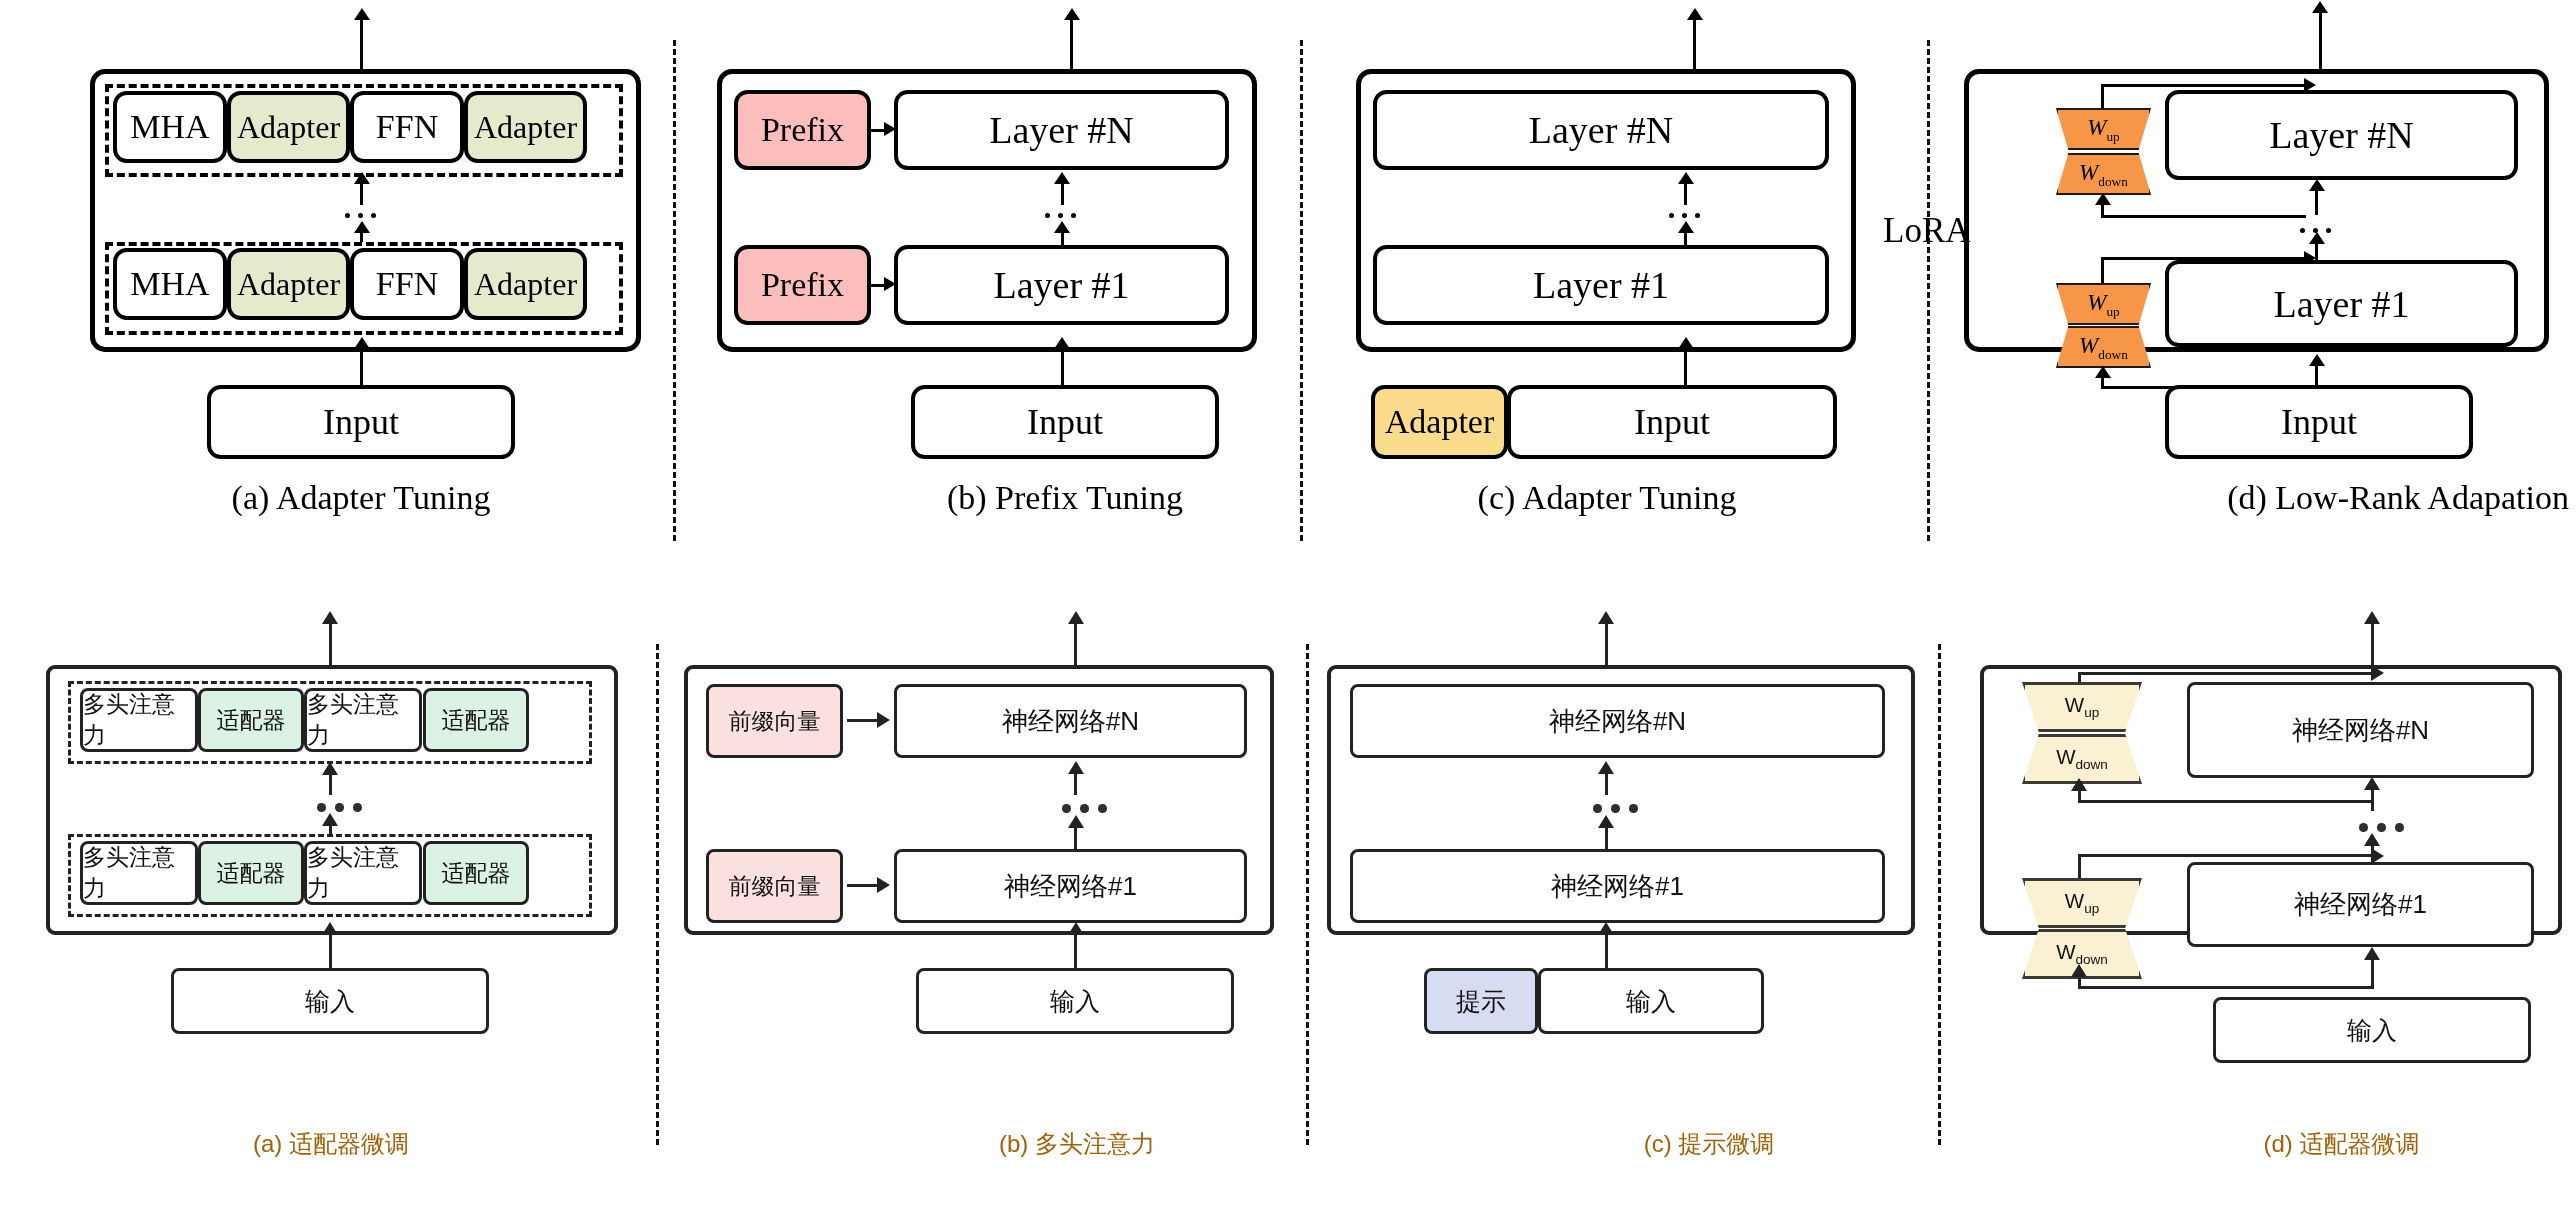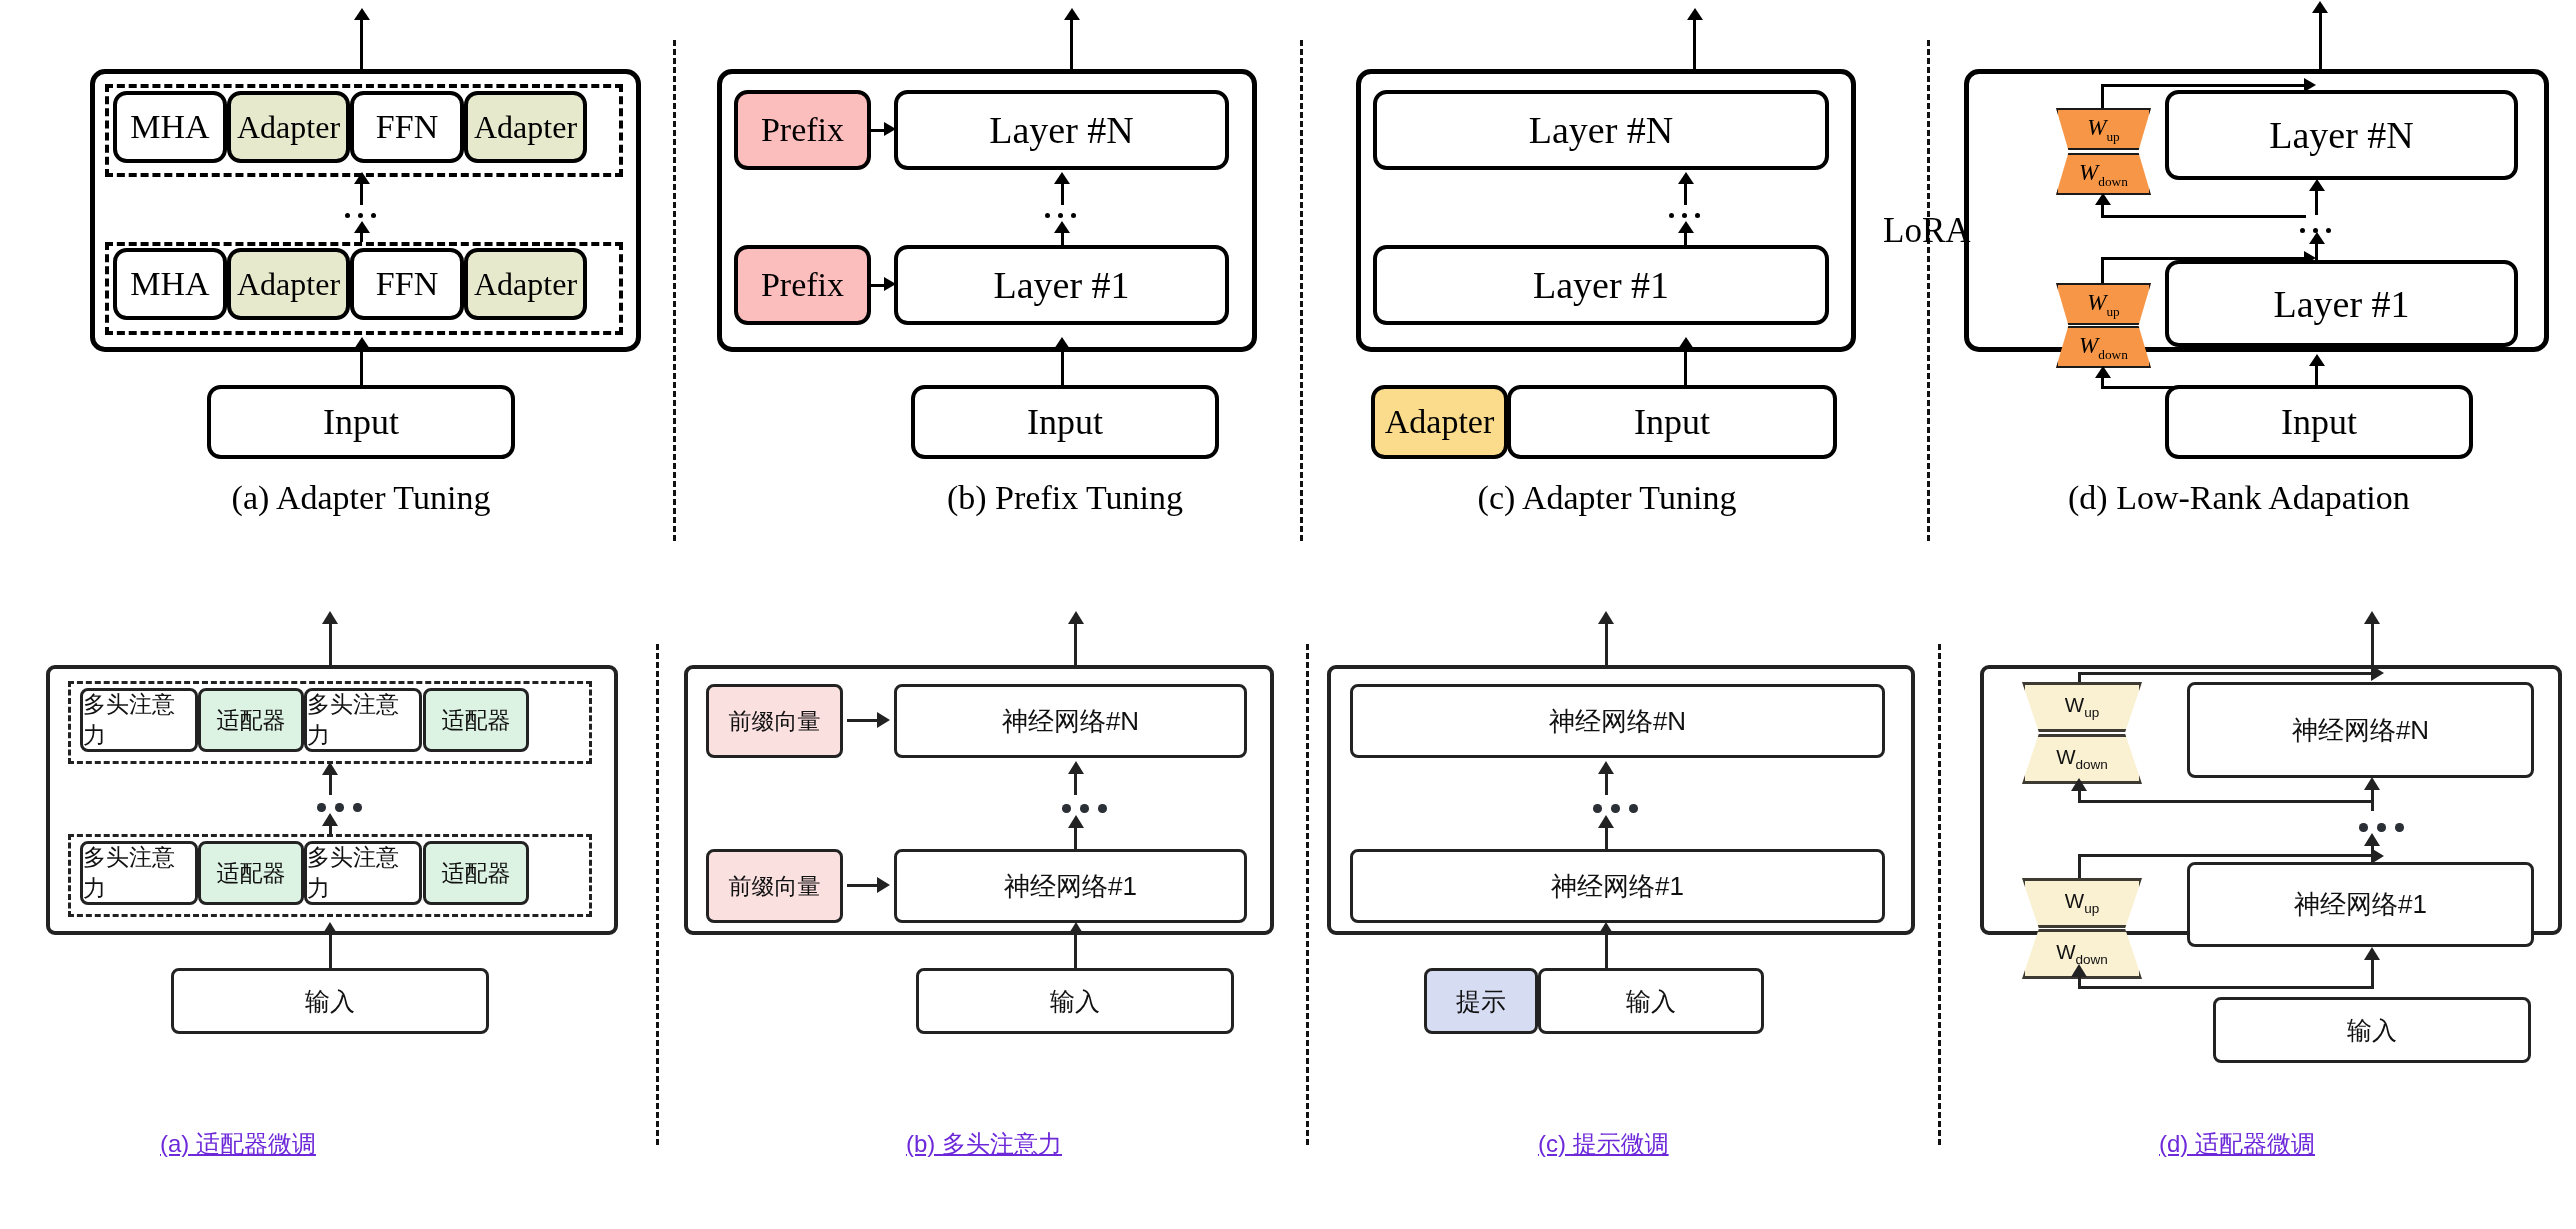--- a/index.html
+++ b/index.html
@@ -43,22 +43,22 @@
      display:flex;align-items:center;justify-content:center;}
   .wlab{font-family:"Liberation Serif",serif;font-style:italic;color:#000;line-height:1;}
   .wlab sub{font-style:normal;font-size:58%;}
 
   
   .b-outer{position:absolute;border:4px solid #222;border-radius:9px;background:#fff;}
   .b-dash{position:absolute;border:3.4px dashed #222;background:#fff;}
   .b-box{position:absolute;border:3.4px solid #222;border-radius:8px;background:#fff;
          display:flex;align-items:center;justify-content:center;
          font-family:"Liberation Sans",sans-serif;color:#111;box-sizing:border-box;}
-  .b-lbl{position:absolute;text-align:left;font-family:"Liberation Sans",sans-serif;
-         color:#6d28d9;white-space:nowrap;text-decoration:underline;}
+  .b-lbl{position:absolute;text-align:center;font-family:"Liberation Sans",sans-serif;
+         color:#a16207;white-space:nowrap;}
   .barr{position:absolute;background:#222;}
   .barrv{width:3.4px;}
   .barrh{height:3.4px;}
   .bhead-up{position:absolute;width:0;height:0;border-left:8.5px solid transparent;
             border-right:8.5px solid transparent;border-bottom:13.7px solid #222;}
   .bhead-right{position:absolute;width:0;height:0;border-top:8.5px solid transparent;
                border-bottom:8.5px solid transparent;border-left:13.7px solid #222;}
   .bdots{position:absolute;display:flex;gap:9.7px;align-items:center;}
   .bdots i{display:block;width:8.5px;height:8.5px;border-radius:50%;background:#2b2f36;}
 
@@ -268,21 +268,21 @@
 
     <div class="arr arrv" style="left:2315px;top:365px;height:25px;"></div>
     <div class="ahead-up" style="left:2309px;top:354px;"></div>
     <div class="arr arrh" style="left:2101px;top:386px;width:216px;"></div>
     <div class="arr arrv" style="left:2101px;top:376px;height:11.4px;"></div>
     <div class="ahead-up" style="left:2095px;top:366px;"></div>
 
     <div class="t-box" style="left:2165px;top:385px;width:308px;height:74px;font-size:36px;">
         <span>Input</span>
       </div>
-    <div class="t-lbl" style="left:2068px;top:479px;width:501px;font-size:34px;text-align:left;"><span>(d) Low-Rank Adapation</span></div>
+    <div class="t-lbl" style="left:2068px;top:479px;width:501px;font-size:34px;text-align:right;"><span>(d) Low-Rank Adapation</span></div>
   </div>
 
   <div class="panel">
     <div class="barr barrv" style="left:329px;top:621px;height:50px;"></div>
     <div class="bhead-up" style="left:322px;top:611px;"></div>
 
     <div class="b-outer" style="left:46px;top:665px;width:564px;height:262px;"></div>
 
     <div class="b-dash" style="left:68px;top:681px;width:518px;height:77px;"></div>
     <div class="b-box" style="left:80px;top:688px;width:118px;height:64px;font-size:23px;">

